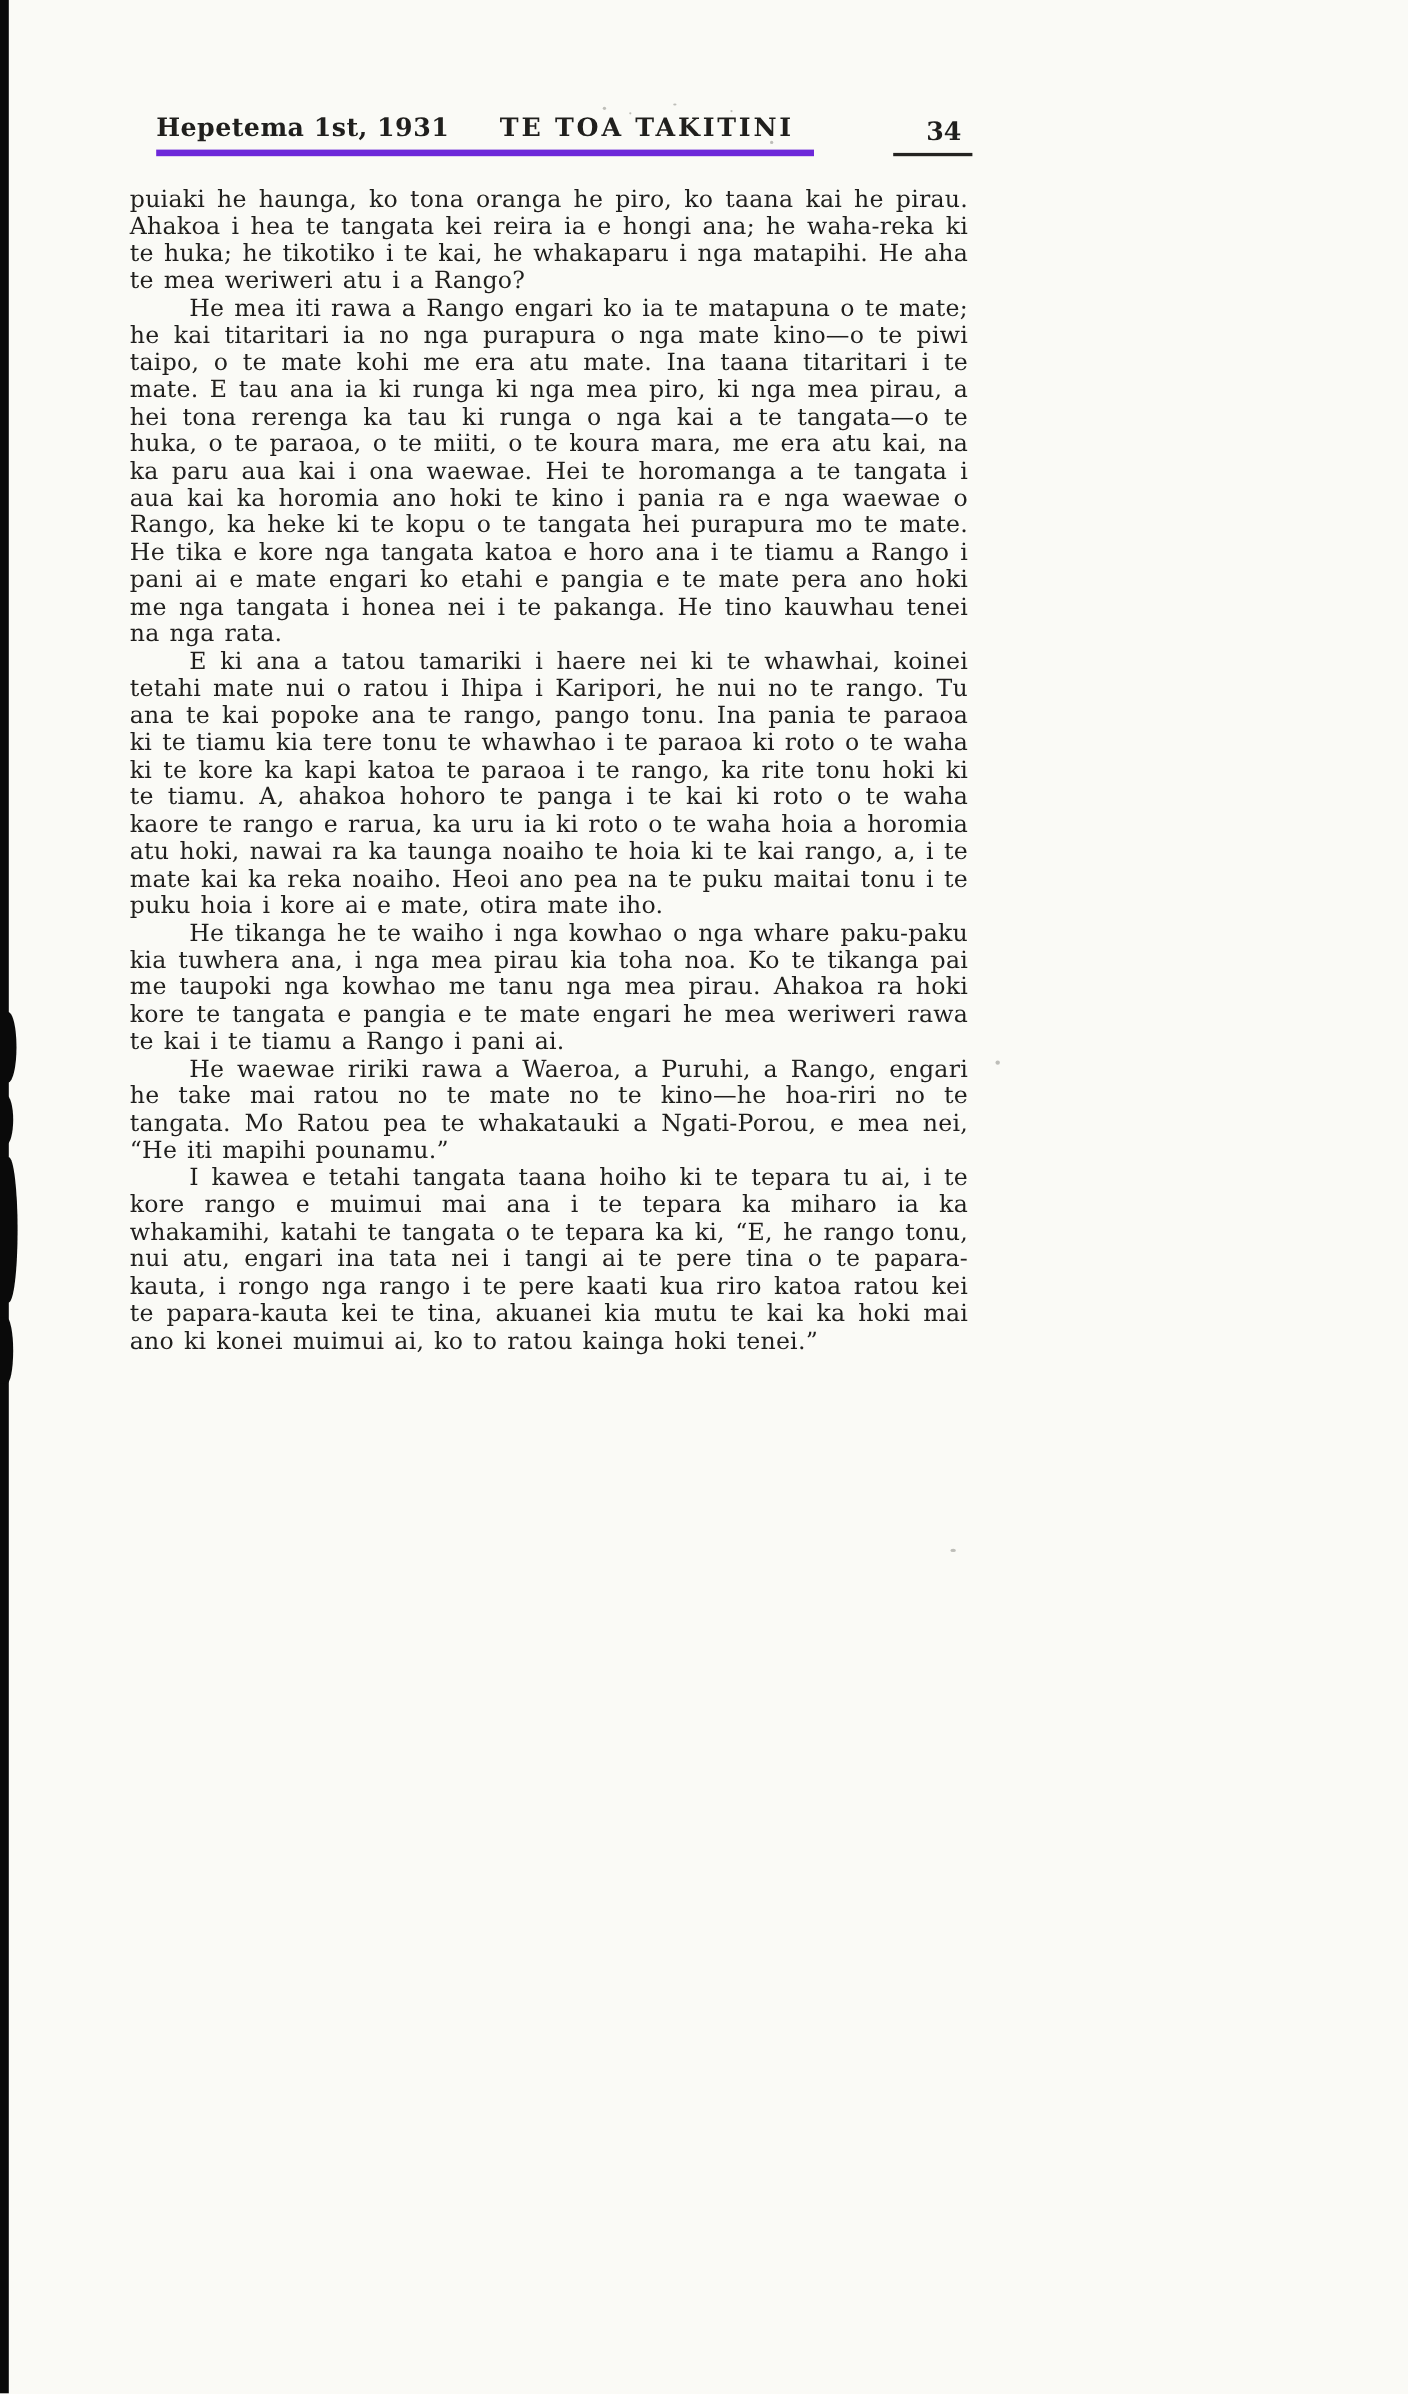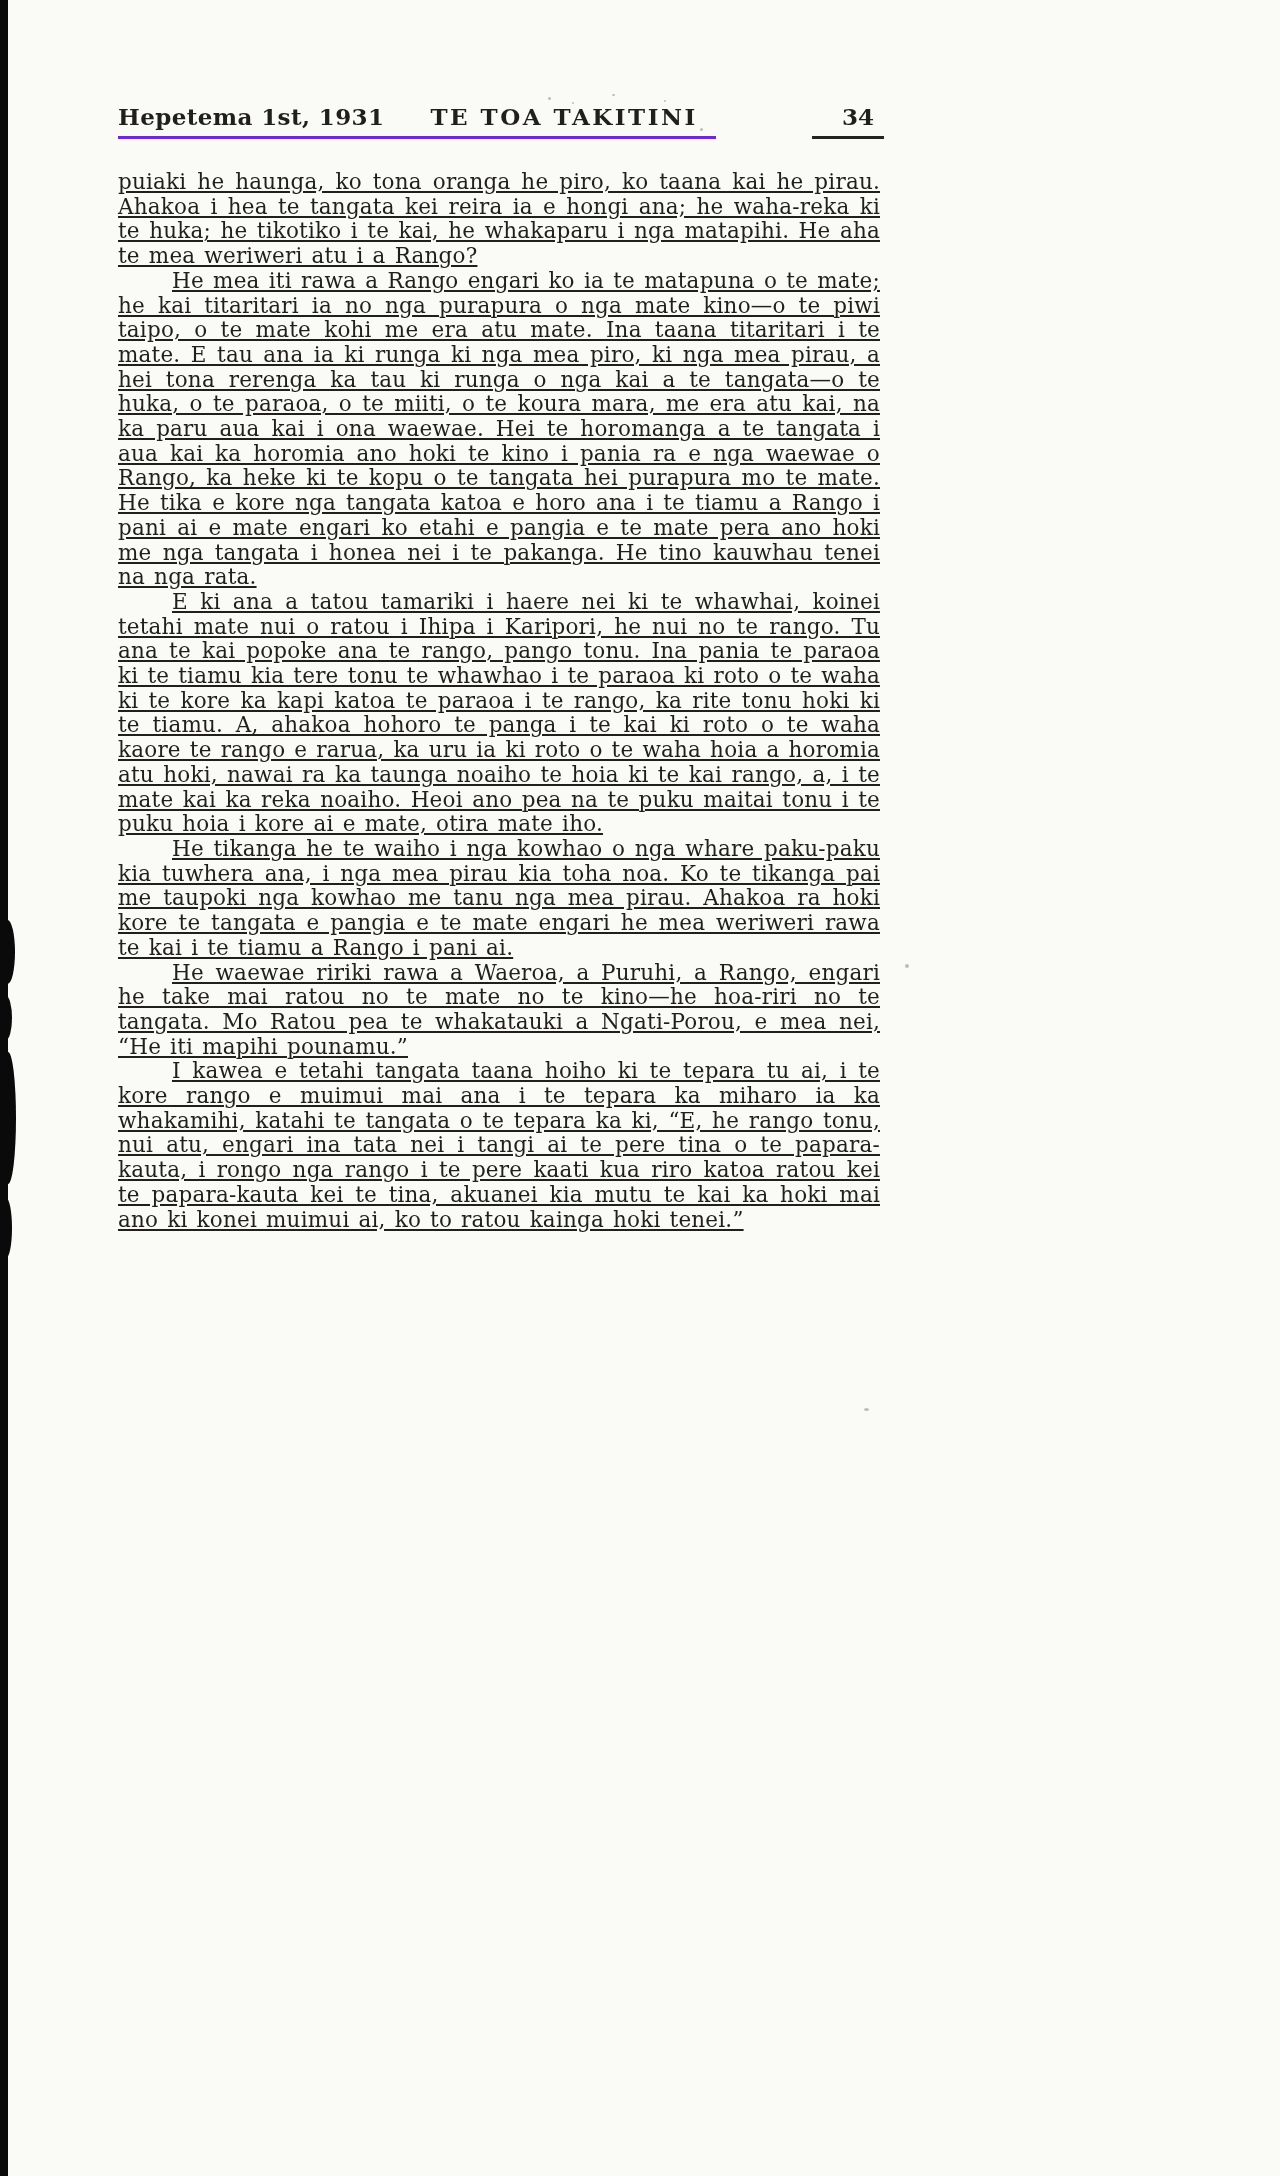--- a/index.html
+++ b/index.html
@@ -29,43 +29,44 @@
   .speck { position: absolute; background: #8d8d86; border-radius: 50%; opacity: .55; }
 
   
   .page-header {
     position: absolute; left: 118px; top: 103px; width: 766px;
     display: flex; align-items: flex-end;
     font-weight: bold;
     font-size: 23px;
   }
   .header-rule-group {
-    border-bottom: 3px solid #6d28d9;
+    border-bottom: 6px solid #6d28d9;
     padding-bottom: 6px;
     padding-right: 18px;
     white-space: nowrap;
+    margin-left: 24px;
   }
   .header-date { letter-spacing: .4px; }
   .header-title { margin-left: 38px; letter-spacing: 2.5px; }
   .header-page {
     margin-left: auto;
     border-bottom: 3px solid #242321;
     padding: 0 10px 6px 30px;
   }
 
   
   .body-text {
     position: absolute; left: 118px; top: 170px; width: 762px;
     font-size: 21.5px;
     line-height: 24.7px;
     text-align: justify;
     word-spacing: 2px;
     letter-spacing: .2px;
   }
-  .body-text p { margin: 0; text-decoration: underline; }
+  .body-text p { margin: 0; }
   .body-text p.indent { text-indent: 54px; }
 </style>
 </head>
 <body>
 
 <div class="page">
 
   <div class="scan-edge"></div>
   <div class="scan-blob blob-a"></div>
   <div class="scan-blob blob-b"></div>

